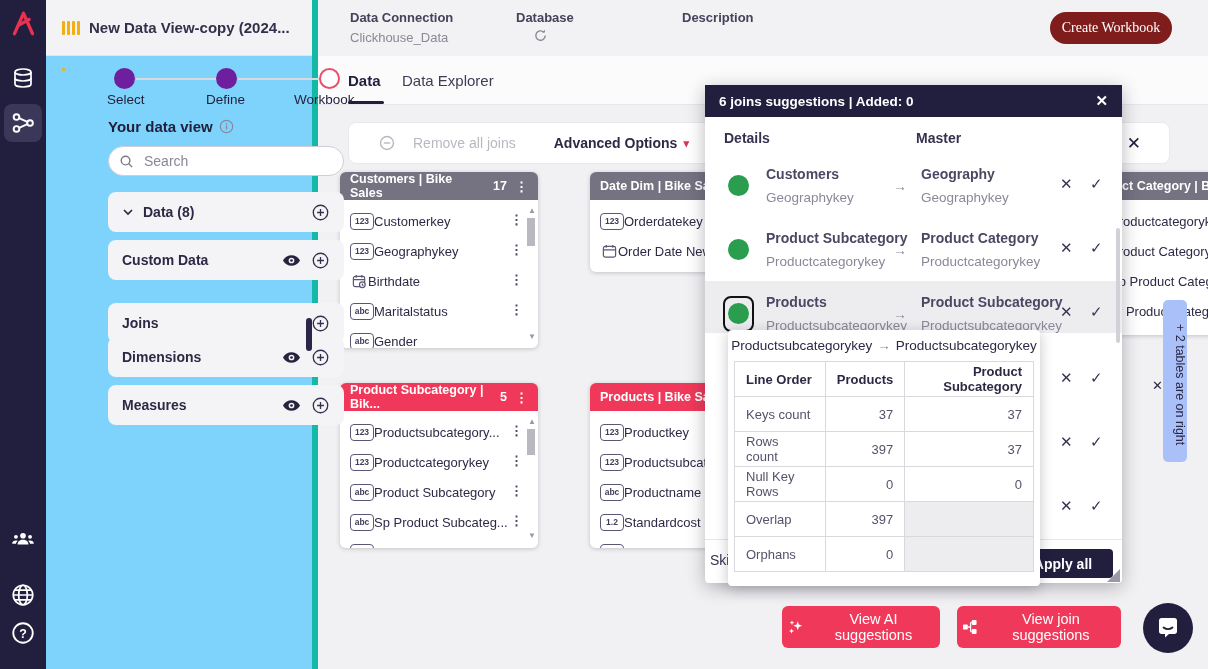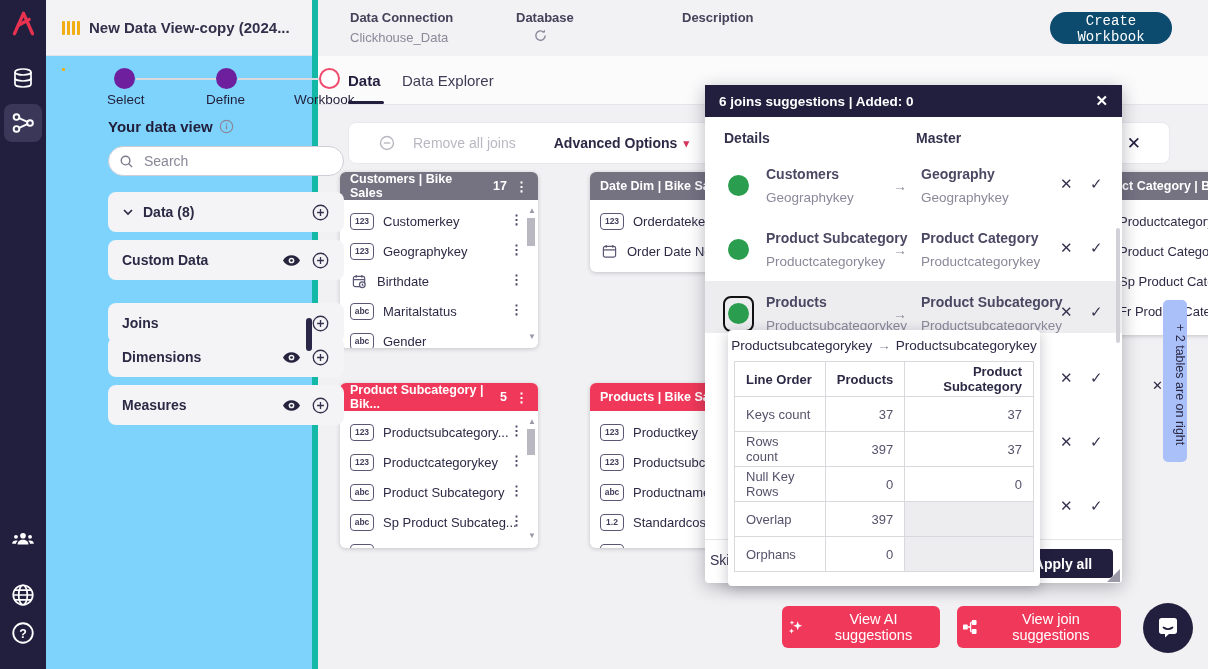--- a/index.html
+++ b/index.html
@@ -30,43 +30,43 @@
   .search input{border:0;outline:0;flex:1;font-size:14px;color:#3a374f;background:transparent;font-family:inherit;}
   .search input::placeholder{color:#8a8798;}
   .sect{position:absolute;left:62px;width:236px;height:40px;background:#f4f4f6;border-radius:8px;display:flex;
         align-items:center;padding:0 14px;box-sizing:border-box;gap:9px;font-size:14px;font-weight:bold;color:#2c2945;}
   .sect .right{margin-left:auto;display:flex;align-items:center;gap:10px;}
   .pscroll{left:306px;top:318px;width:6px;height:33px;background:#2a2647;border-radius:3px;z-index:7;}
   
   .topstrip{left:312px;top:0;width:896px;height:56px;background:#f2f1f4;border-bottom:1px solid #e4e3e8;}
   .tlabel{position:absolute;top:10px;font-size:13px;font-weight:bold;color:#45425a;}
   .tvalue{position:absolute;top:30px;font-size:13px;color:#8b8899;}
-  .cwbtn{position:absolute;left:1050px;top:12px;width:122px;height:32px;background:#0c4a6e;border:0;border-radius:16px;
-         color:#fff;font-size:14px;font-family:Liberation Mono, monospace;cursor:pointer;}
+  .cwbtn{position:absolute;left:1050px;top:12px;width:122px;height:32px;background:#7f1d1d;border:0;border-radius:16px;
+         color:#fff;font-size:14px;font-family:Liberation Serif, serif;cursor:pointer;}
   
   .tabsrow{left:312px;top:56px;width:896px;height:48px;background:#fbfbfc;border-bottom:1px solid #e6e5ea;}
   .tab{position:absolute;top:16px;font-size:15px;color:#3f3c55;}
   .tab.active{font-weight:bold;color:#221e3e;}
   .tabline{position:absolute;left:36px;top:45px;width:36px;height:3px;background:#221e3e;border-radius:2px;}
   
   .toolbar{left:348px;top:122px;width:822px;height:42px;background:#fff;border:1px solid #e9e8ee;border-radius:8px;
            box-sizing:border-box;display:flex;align-items:center;z-index:2;}
   .tb-remove{display:flex;align-items:center;gap:18px;color:#b9b8c2;font-size:14px;margin-left:30px;}
   .tb-adv{display:flex;align-items:center;gap:6px;color:#2c2945;font-size:14px;font-weight:bold;margin-left:38px;}
   .tb-adv .caret{color:#d6365c;font-size:11px;}
   .tb-focus{margin-left:22px;width:32px;height:32px;background:#d8d8dc;border-radius:7px;display:flex;align-items:center;justify-content:center;}
   .tb-close{position:absolute;right:28px;font-size:17px;color:#232040;}
   
   .card{position:absolute;background:#fff;border-radius:6px;box-shadow:0 1px 4px rgba(40,40,60,.22);overflow:hidden;z-index:1;}
   .card-h{height:28px;display:flex;align-items:center;padding:0 10px;color:#fff;font-size:12.5px;font-weight:bold;gap:8px;}
   .card-h.gray{background:#757282;}
   .card-h.pink{background:#f0395a;}
   .card-h .cnt{margin-left:auto;}
   .card-h .kb{font-size:13px;}
-  .frow{position:absolute;left:10px;height:30px;display:flex;align-items:center;gap:9px;font-size:13px;color:#2d2a45;white-space:nowrap;}
+  .frow{position:absolute;left:10px;height:30px;display:flex;align-items:center;font-size:13px;color:#2d2a45;white-space:nowrap;}
   .ficon{display:inline-flex;width:22px;height:15px;border:1px solid #5a5775;border-radius:4px;font-size:8.5px;
          font-weight:bold;color:#403d58;align-items:center;justify-content:center;flex:none;letter-spacing:0;}
   .ficon.noborder{border:0;width:18px;}
   .fkebab{color:#4b4766;font-size:13px;font-weight:bold;}
   .cscroll{position:absolute;right:2px;font-size:8px;color:#9a98a6;}
   .cthumb{position:absolute;right:3px;width:8px;background:#b9b8c1;}
   
   .modal{left:705px;top:85px;width:417px;height:498px;background:#fff;z-index:10;box-shadow:0 4px 18px rgba(20,20,40,.3);border-radius:0 0 4px 4px;}
   .modal-h{position:absolute;left:0;top:0;width:417px;height:32px;background:#221e3e;display:flex;align-items:center;
            padding:0 14px;box-sizing:border-box;color:#fff;font-size:13.5px;font-weight:bold;}

